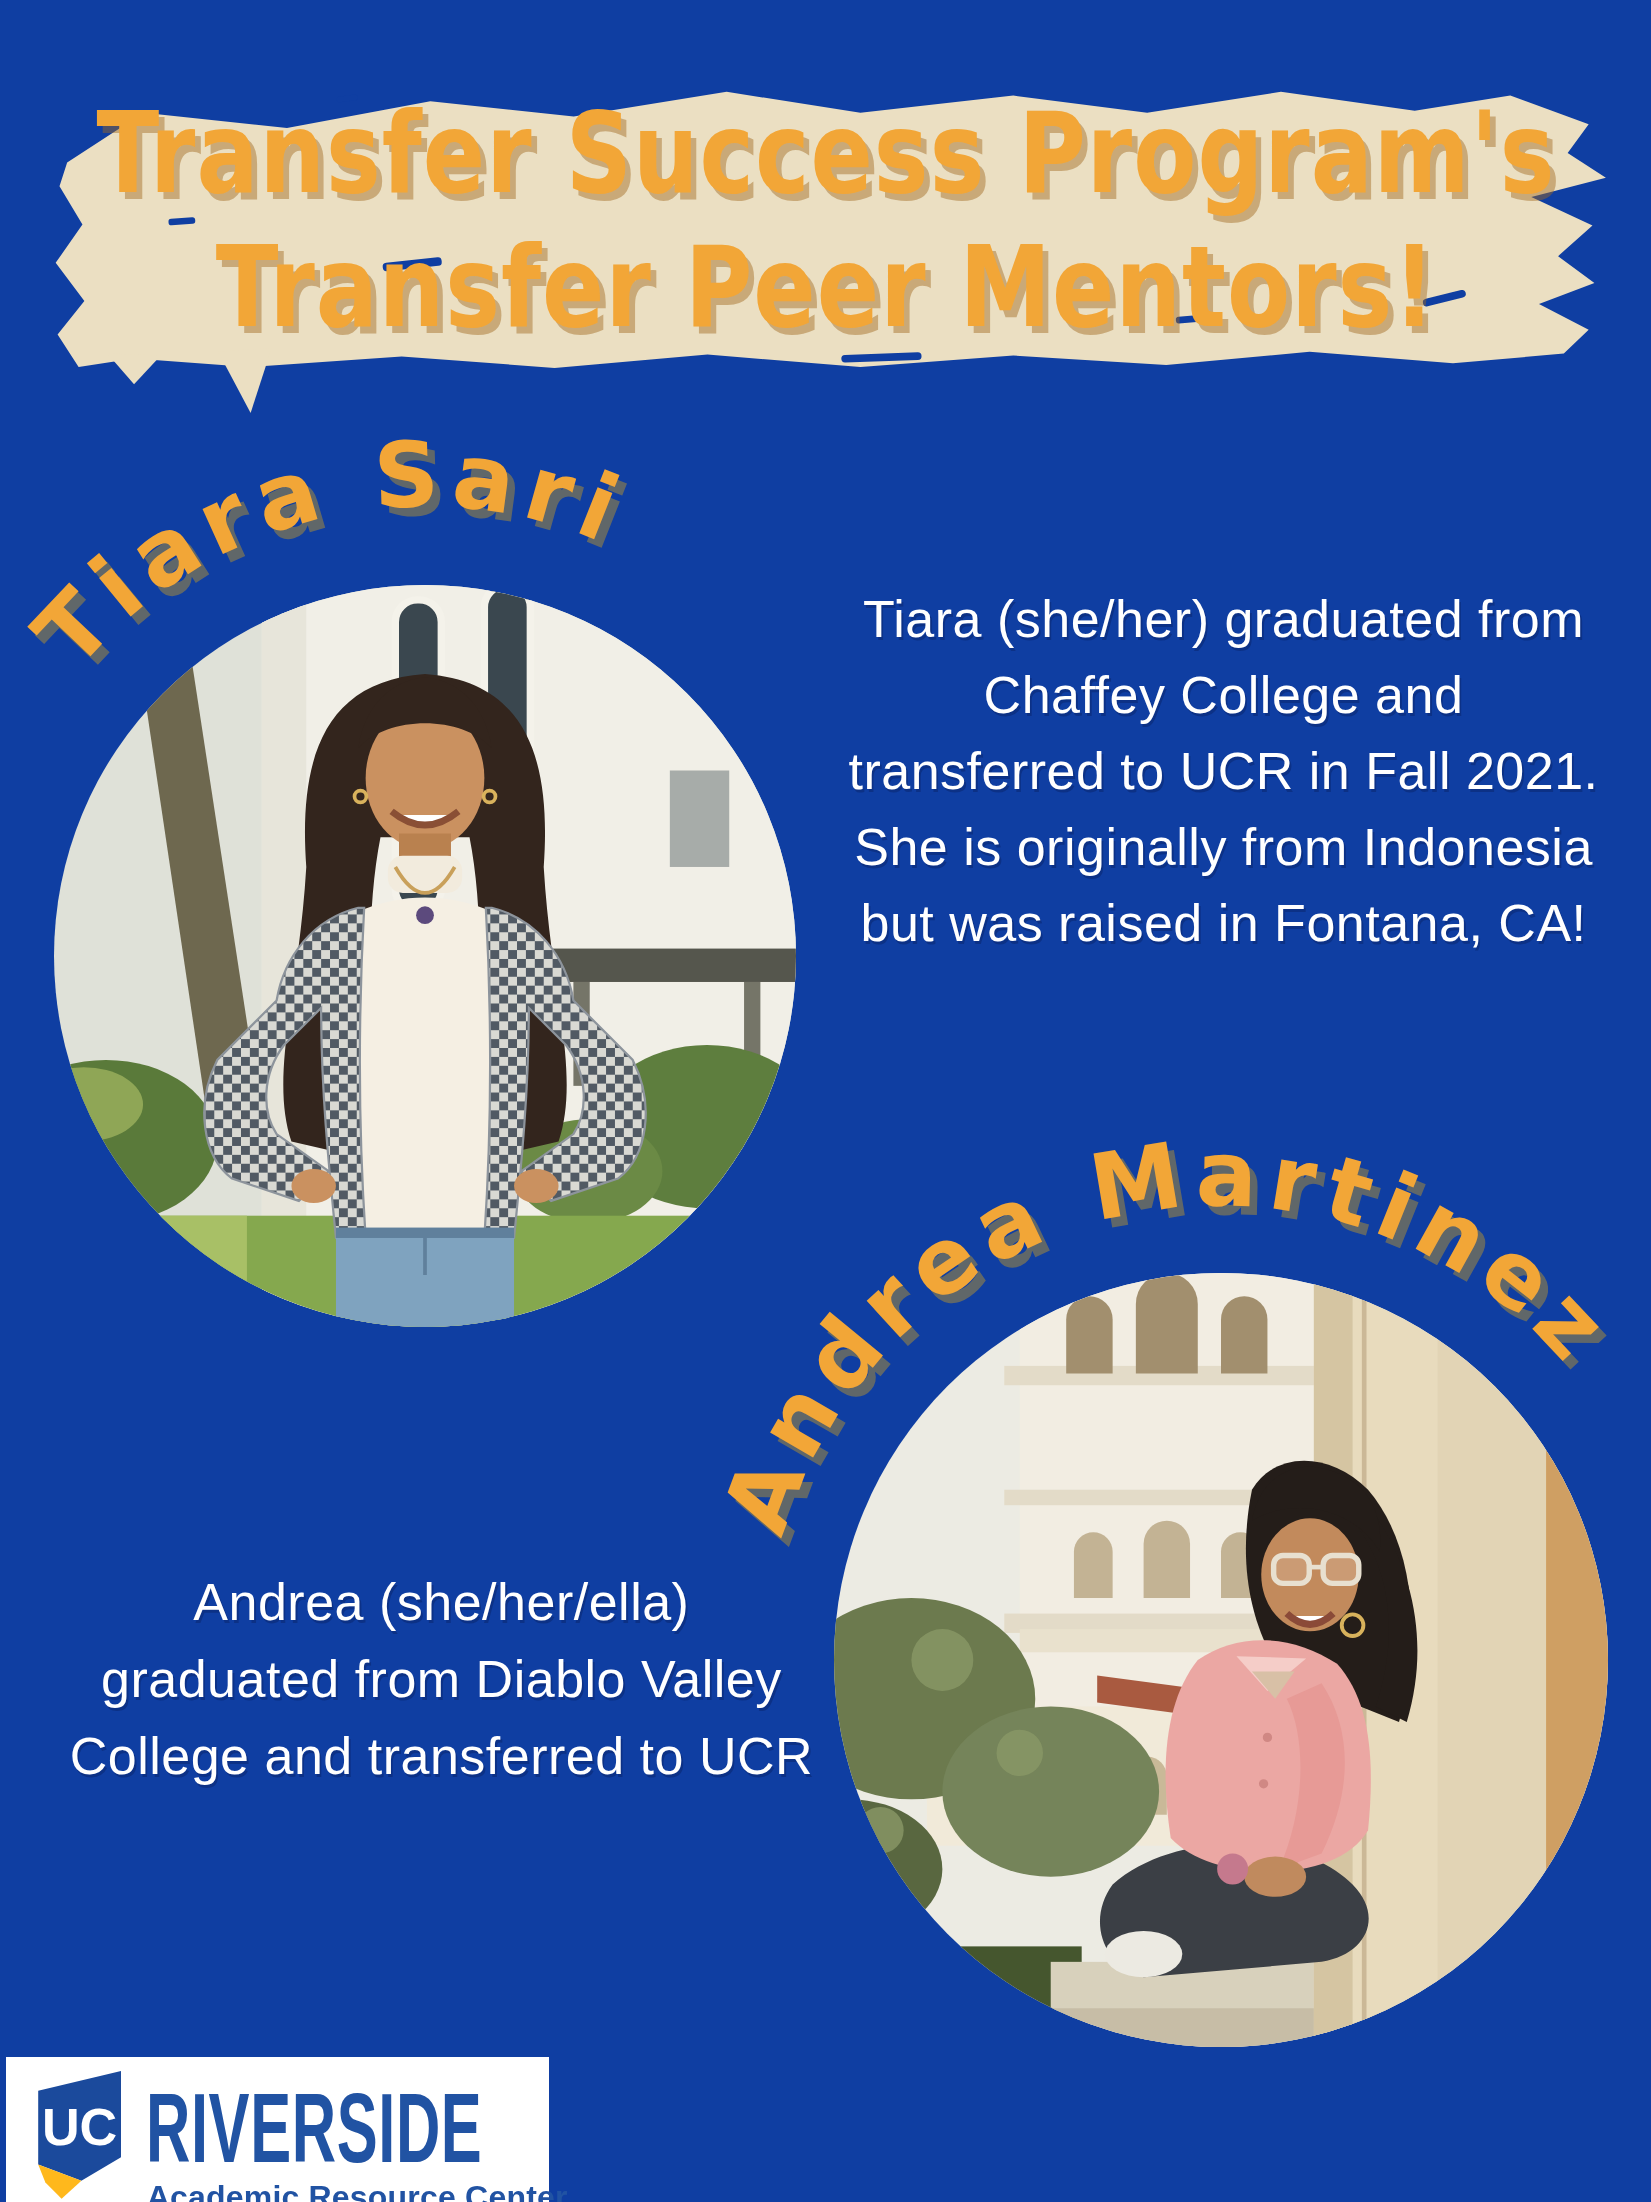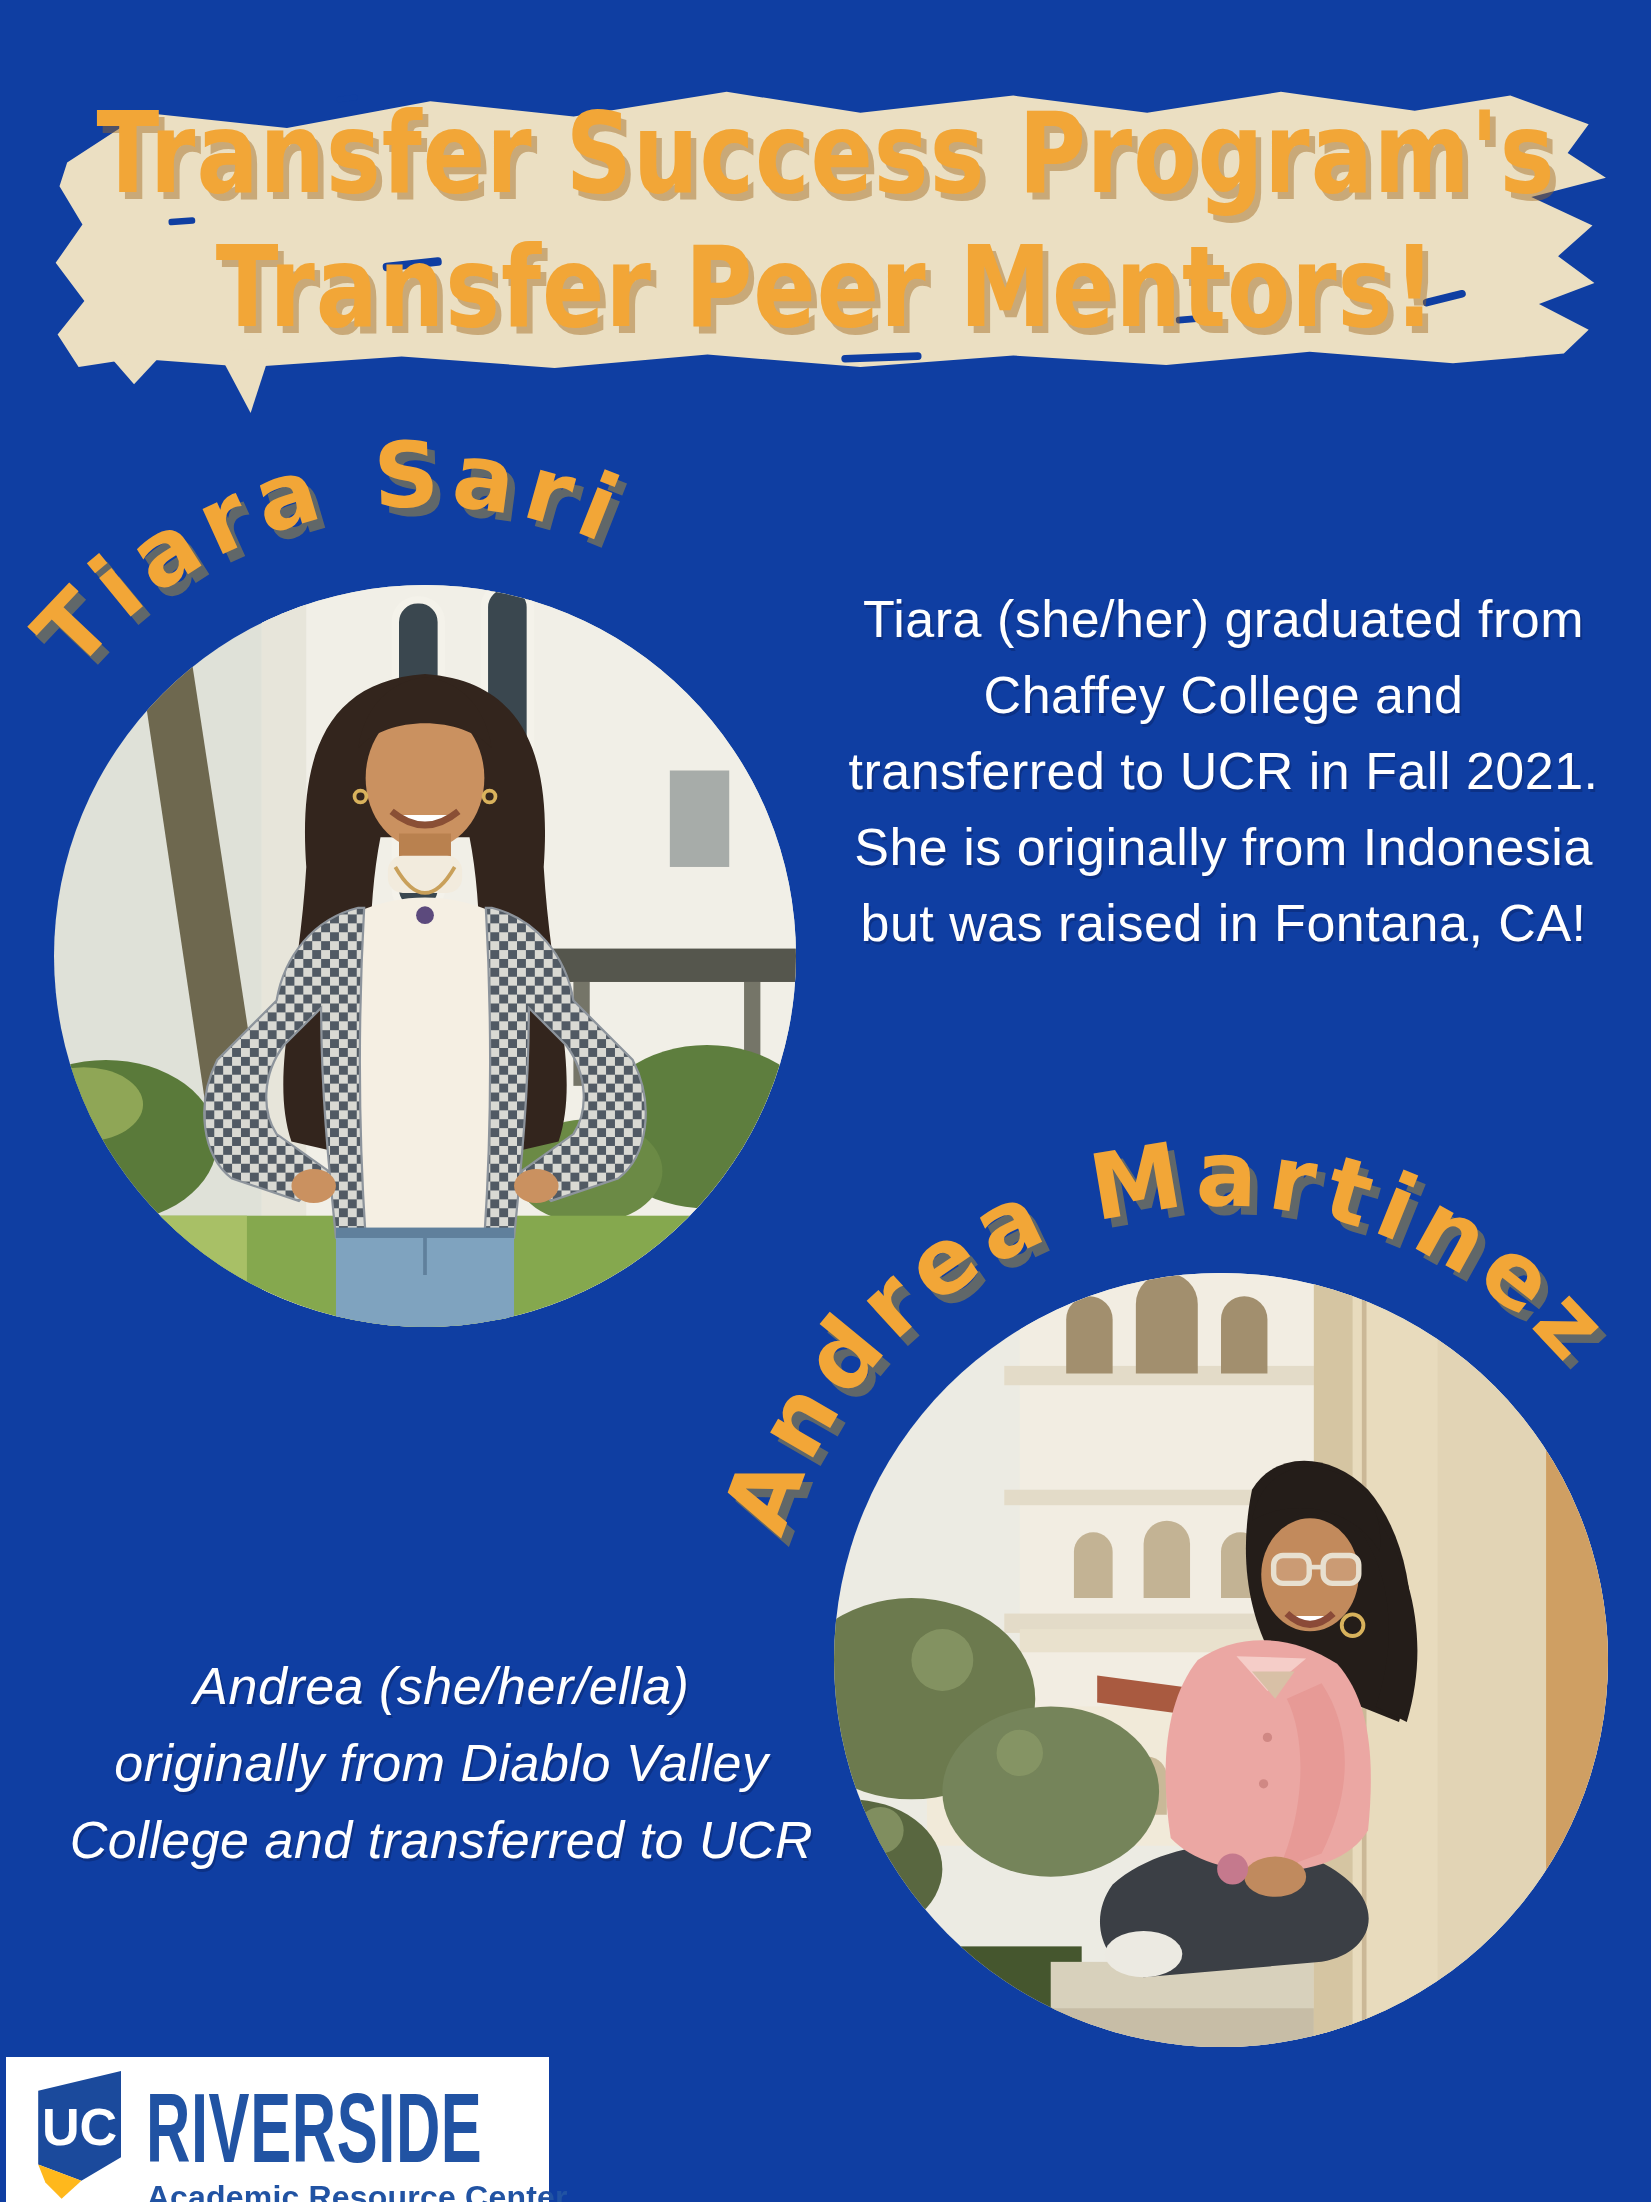--- a/index.html
+++ b/index.html
@@ -35,21 +35,21 @@
   .arc-main{fill:#F2A637;}
   .arc-shadow{fill:#6F6F60;opacity:.85;}
   
   .bio{
     color:#FFFFFF;text-align:center;font-size:52px;line-height:76px;
     font-family:"Liberation Sans", sans-serif;font-weight:400;
     text-shadow:1.9px 2.9px 0 rgba(5,20,70,.30);
     letter-spacing:0.5px;
   }
   #tiara-bio{left:784px;top:581px;width:879px;}
-  #andrea-bio{left:1.9px;top:1648px;width:879px;line-height:77px;font-style:italic;}
+  #andrea-bio{left:1.9px;top:1564px;width:879px;line-height:77px;}
   .bio div{white-space:nowrap;}
   
   #logo-box{
     left:5.7px;top:2057px;width:543px;height:153px;background:#FFFFFF;
   }
   #logo-shield{position:absolute;left:25px;top:7.6px;width:99px;height:136px;}
   #logo-wordmark{
     position:absolute;left:140px;top:21px;
     color:#2153A3;font-weight:800;font-size:99px;line-height:99px;
     font-family:"Liberation Sans", sans-serif;letter-spacing:1px;
@@ -222,21 +222,21 @@
 <div id="tiara-bio" class="abs bio">
   <div>Tiara (she/her) graduated from</div>
   <div>Chaffey College and</div>
   <div>transferred to UCR in Fall 2021.</div>
   <div>She is originally from Indonesia</div>
   <div>but was raised in Fontana, CA!</div>
 </div>
 
 <div id="andrea-bio" class="abs bio">
   <div>Andrea (she/her/ella)</div>
-  <div>originally from Diablo Valley</div>
+  <div>graduated from Diablo Valley</div>
   <div>College and transferred to UCR</div>
 </div>
 
 <div id="logo-box" class="abs">
   <svg id="logo-shield" viewBox="0 0 110 150">
     <path d="M8,28 L100,6 L100,102 L56,128 L8,110 Z" fill="#1B4A9C"></path>
     <path d="M8,110 L56,128 L34,148 L16,130 Z" fill="#FFB81C"></path>
     <text x="54" y="88" text-anchor="middle" font-family="Liberation Sans, sans-serif" font-weight="800" font-size="58" fill="#FFFFFF">UC</text>
   </svg>
   <div id="logo-wordmark">RIVERSIDE</div>

